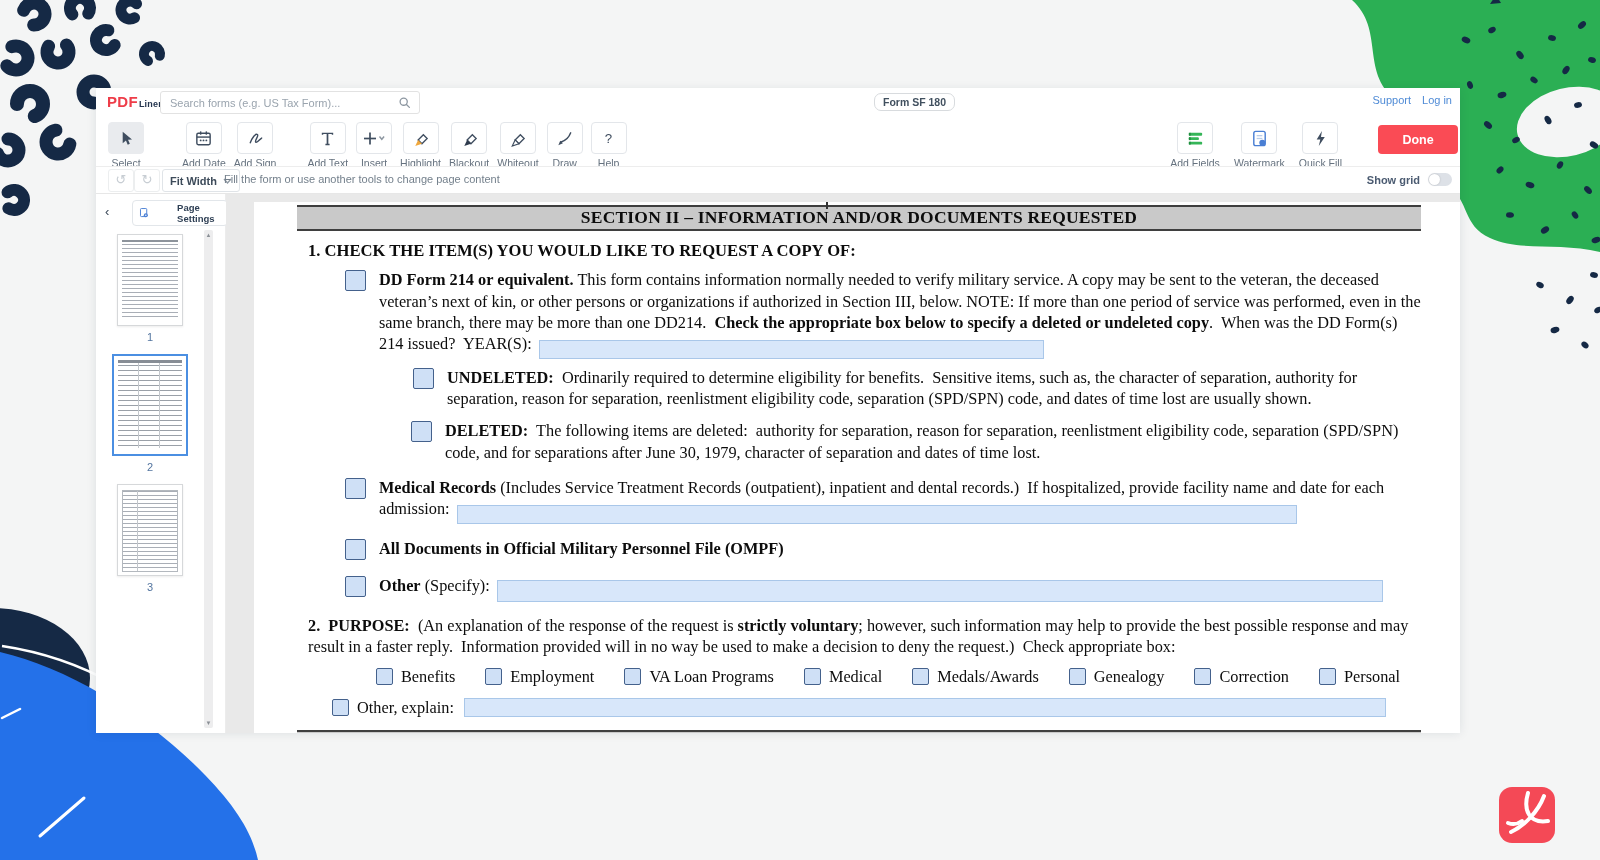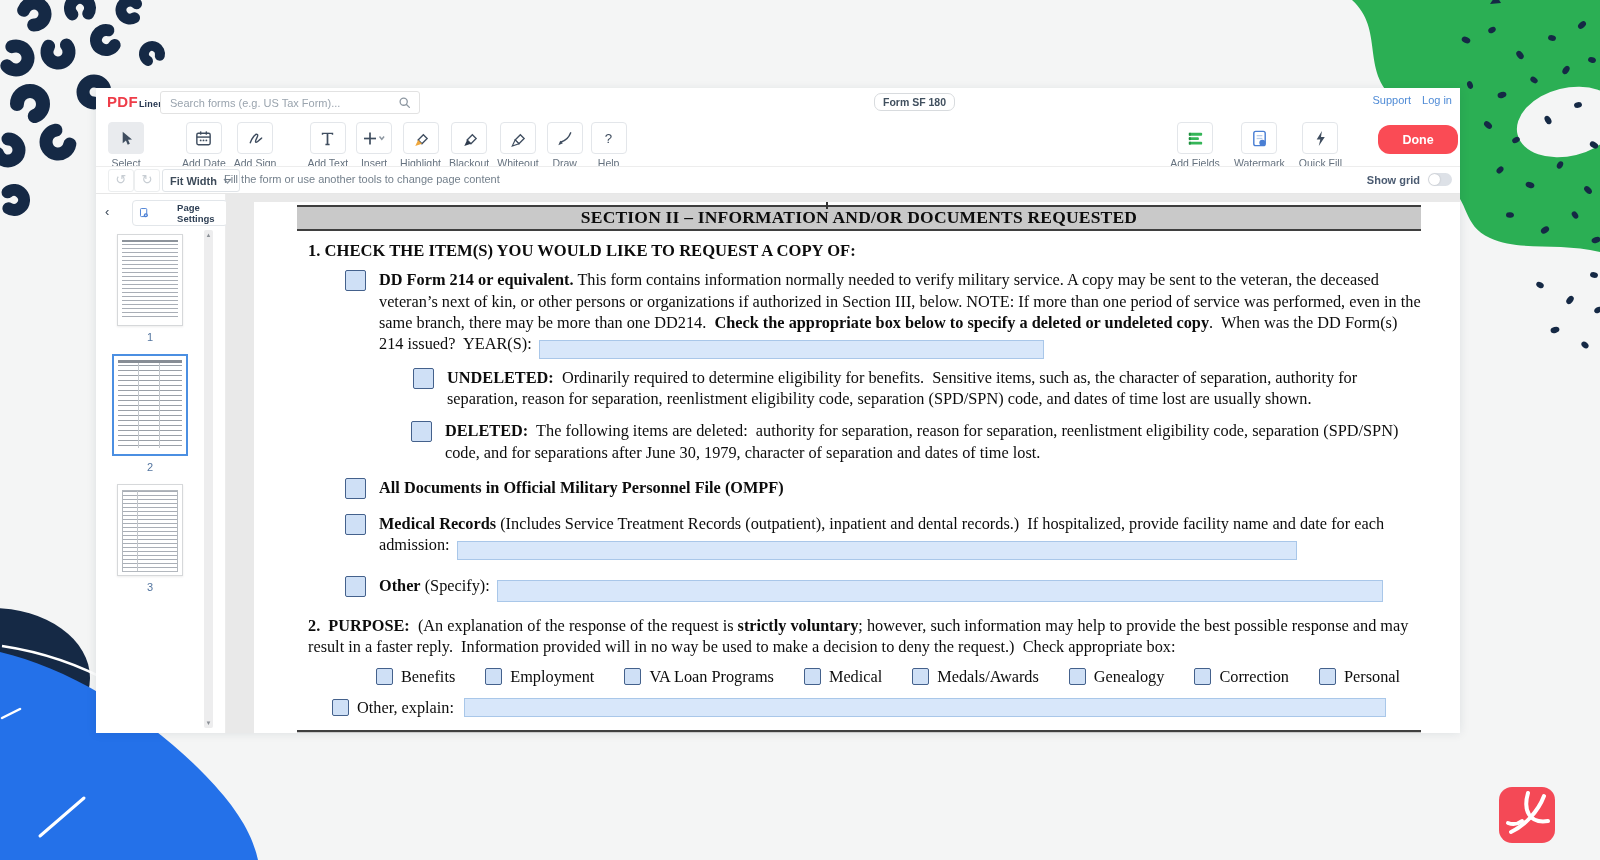--- a/index.html
+++ b/index.html
@@ -25,21 +25,21 @@
   .app-toolbar{position:relative;height:51px;background:#fff;}
   .tools-left{position:absolute;left:12px;top:7px;display:flex;}
   .tool{display:flex;flex-direction:column;align-items:center;margin-left:8px;cursor:pointer;}
   .tool:first-child{margin-left:0;}
   .tool.gap-a{margin-left:38px;}
   .tool.gap-b{margin-left:31px;}
   .tool .tbox{width:34px;height:30px;border:1px solid #e3e6ea;border-radius:4px;background:#fff;display:flex;align-items:center;justify-content:center;}
   .tool.active .tbox{background:#e9ebee;border-color:#e9ebee;}
   .tool .tlabel{margin-top:3px;font-size:10.5px;color:#66727f;white-space:nowrap;}
   .tools-right{position:absolute;right:118px;top:7px;display:flex;gap:14px;}
-  .done-btn{position:absolute;right:2px;top:10px;width:80px;height:29px;background:#fa4b55;border:none;border-radius:12px;color:#fff;font-weight:700;font-size:12.5px;font-family:inherit;cursor:pointer;}
+  .done-btn{position:absolute;right:2px;top:10px;width:80px;height:29px;background:#fa4b55;border:none;border-radius:4px;color:#fff;font-weight:700;font-size:12.5px;font-family:inherit;cursor:pointer;}
   
   .app-subbar{position:relative;height:26px;border-top:1px solid #ededed;border-bottom:1px solid #e7e7e7;background:#fff;}
   .histbtn{position:absolute;top:2px;width:24px;height:21px;border:1px solid #eceeef;border-radius:3px;background:#fff;color:#c7cdd3;font-size:13px;line-height:19px;text-align:center;cursor:default;}
   .undo{left:12px;} .redo{left:38px;}
   .fitwidth{position:absolute;left:66px;top:2px;height:21px;padding:0 7px;border:1px solid #e0e4e8;border-radius:3px;display:flex;align-items:center;gap:6px;font-size:11px;font-weight:600;color:#3d4b5a;cursor:pointer;background:#fff;}
   .subhint{position:absolute;left:128px;top:0;line-height:25px;font-size:11px;color:#74808c;}
   .gridwrap{position:absolute;right:8px;top:0;height:25px;display:flex;align-items:center;gap:8px;}
   .gridwrap .glabel{font-size:11px;font-weight:600;color:#4b5b71;}
   .toggle{width:24px;height:13px;border-radius:7px;background:#dde1e7;position:relative;cursor:pointer;}
   .toggle .knob{position:absolute;left:1px;top:1px;width:11px;height:11px;border-radius:50%;background:#fff;box-shadow:0 0 2px rgba(0,0,0,.2);}
@@ -394,28 +394,28 @@
           <div class="row m-und">
             <div class="cb"></div>
             <div class="para"><b>UNDELETED:</b><span>  Ordinarily required to determine eligibility for benefits.  Sensitive items, such as, the character of separation, authority for separation, reason for separation, reenlistment eligibility code, separation (SPD/SPN) code, and dates of time lost are usually shown.</span></div>
           </div>
 
           <div class="row m-del">
             <div class="cb"></div>
             <div class="para"><b>DELETED:</b><span>  The following items are deleted:  authority for separation, reason for separation, reenlistment eligibility code, separation (SPD/SPN) code, and for separations after June 30, 1979, character of separation and dates of time lost.</span></div>
           </div>
 
+          <div class="row m-med">
+            <div class="cb"></div>
+            <div class="para"><b>Medical Records</b><span> (Includes Service Treatment Records (outpatient), inpatient and dental records.)  If hospitalized, provide facility name and date for each admission:</span><input class="finput" style="width: 840px;" value=""></div>
+          </div>
+
           <div class="row m-ompf">
             <div class="cb"></div>
             <div class="para"><b>All Documents in Official Military Personnel File (OMPF)</b></div>
-          </div>
-
-          <div class="row m-med">
-            <div class="cb"></div>
-            <div class="para"><b>Medical Records</b><span> (Includes Service Treatment Records (outpatient), inpatient and dental records.)  If hospitalized, provide facility name and date for each admission:</span><input class="finput" style="width: 840px;" value=""></div>
           </div>
 
           <div class="row m-oth">
             <div class="cb"></div>
             <div class="para"><b>Other</b><span> (Specify):</span><input class="finput" style="width: 886px; height: 22px;" value=""></div>
           </div>
 
           <div class="m-pur"><b>2.  PURPOSE:</b><span>  (An explanation of the response of the request is </span><b>strictly voluntary</b><span>; however, such information may help to provide the best possible response and may result in a faster reply.  Information provided will in no way be used to make a decision to deny the request.)  Check appropriate box:</span></div>
 
           <div class="opts">

